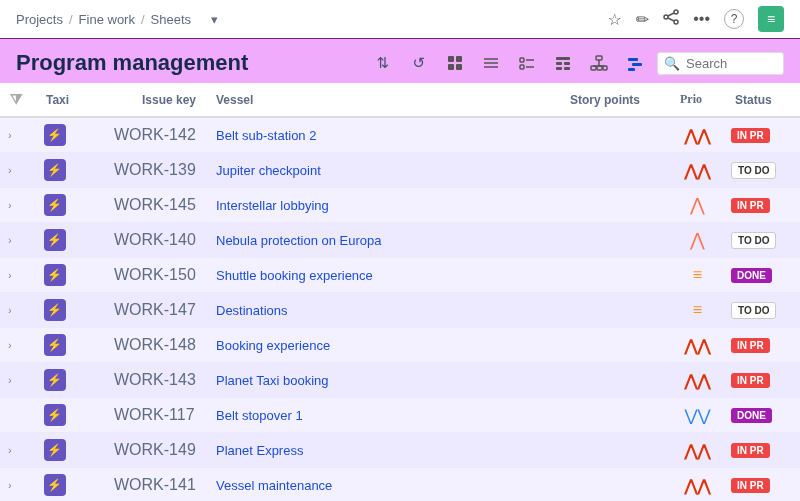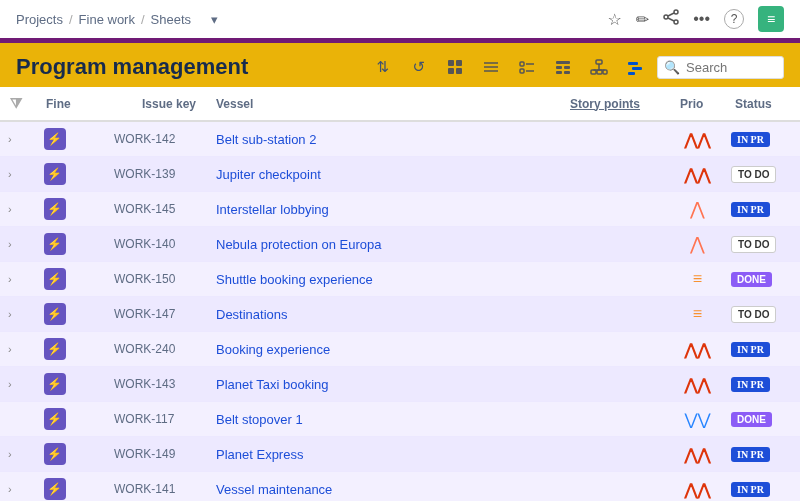--- a/index.html
+++ b/index.html
@@ -1,74 +1,74 @@
 <!DOCTYPE html>
 <html><head>
   <meta charset="utf-8">
   <style>
     * { box-sizing: border-box; margin: 0; padding: 0; }
     body { font-family: -apple-system, BlinkMacSystemFont, 'Segoe UI', sans-serif; background: #fff; font-size: 13px; }
 
     .top-bar {
       display: flex; align-items: center; justify-content: space-between;
-      padding: 6px 16px; border-bottom: 5px solid #701a75; background: #fff;
+      padding: 6px 16px; border-bottom: 1px solid #701a75; background: #fff;
     }
     .breadcrumb { display: flex; align-items: center; gap: 6px; color: #5e6c84; font-size: 13px; }
     .breadcrumb span { color: #5e6c84; }
     .breadcrumb .sep { color: #aaa; }
     .sheets-dropdown { display: flex; align-items: center; gap: 20px; cursor: pointer; color: #333; }
     .top-icons { display: flex; align-items: center; gap: 14px; }
     .top-icon { color: #555; cursor: pointer; font-size: 16px; }
 
     .header-row {
       display: flex; align-items: center; gap: 8px;
-      padding: 10px 16px 6px 16px; background: #eab308;
+      padding: 10px 16px 6px 16px; background: #f0abfc;
     }
     .page-title { font-size: 22px; font-weight: 700; color: #172b4d; flex: 1; }
     .toolbar-icons { display: flex; align-items: center; gap: 8px; }
     .toolbar-icon { width: 28px; height: 28px; display: flex; align-items: center; justify-content: center; cursor: pointer; color: #42526e; border-radius: 3px; font-size: 15px; }
     .toolbar-icon.active { color: #0052cc; }
     .search-box { display: flex; align-items: center; border: 1px solid #ddd; border-radius: 3px; padding: 3px 7px; gap: 5px; background: #fff; }
     .search-box input { border: none; outline: none; font-size: 13px; width: 90px; color: #333; }
 
     .table-container { overflow-x: hidden; }
     table { width: 100%; border-collapse: collapse; }
     thead tr { background: #fff; border-bottom: 2px solid #ddd; }
     thead th { padding: 8px 10px; text-align: left; font-weight: 600; color: #5e6c84; font-size: 12px; white-space: nowrap; }
     thead th.filter-col { width: 36px; }
     thead th.type-col { width: 70px; }
     thead th.key-col { width: 100px; text-align: right; }
     thead th.summary-col { }
-    thead th.points-col { width: 110px; text-decoration: underline; }
-    thead th.prio-col { width: 55px; }
+    thead th.points-col { width: 110px; }
+    thead th.prio-col { width: 55px; font-family: Liberation Serif, serif; }
     thead th.status-col { width: 75px; }
 
     tbody tr { border-bottom: 1px solid #ece8ff; }
     tbody tr:nth-child(odd) { background: #f3f0ff; }
     tbody tr:nth-child(even) { background: #ede9ff; }
 
     .expand-cell { padding: 6px 8px; color: #888; cursor: pointer; font-size: 11px; }
     .type-cell { padding: 6px 8px; }
     .type-badge {
       display: inline-flex; align-items: center; justify-content: center;
       width: 22px; height: 22px; border-radius: 4px; background: #6554c0; color: #fff; font-size: 12px; font-weight: 700;
     }
-    .key-cell { padding: 6px 8px; color: #5e6c84; font-size: 12px; }
+    .key-cell { padding: 6px 8px; color: #5e6c84; font-size: 16px; }
     .summary-cell { padding: 9px 10px; color: #1d4ed8; }
     .points-cell { padding: 6px 10px; }
     .prio-cell { padding: 6px 8px; text-align: center; }
     .status-cell { padding: 4px 6px; }
 
     .status-badge {
       display: inline-block; padding: 2px 6px; border-radius: 3px;
       font-size: 10px; font-weight: 700; white-space: nowrap;
     }
-    .status-inprogress { background: #1d4ed8; color: #fff; font-family: Liberation Serif, serif; }
+    .status-inprogress { background: #ef4444; color: #fff; }
     .status-todo { background: #fff; color: #333; border: 1px solid #ccc; }
-    .status-done { background: #8b5cf6; color: #fff; }
+    .status-done { background: #a21caf; color: #fff; }
     .filter-icon { color: #aaa; font-size: 14px; cursor: pointer; }
   </style>
 </head>
 <body>
 
 <div class="top-bar">
   <div class="breadcrumb">
     <span>Projects</span>
     <span class="sep">/</span>
     <span>Fine work</span>
@@ -157,21 +157,21 @@
   </div>
 </div>
 
 <div class="table-container">
   <table>
     <thead>
       <tr>
         <th class="filter-col">
           <span class="filter-icon">⧩</span>
         </th>
-        <th class="type-col">Fine</th>
+        <th class="type-col">Taxi</th>
         <th class="key-col">Issue key</th>
         <th class="summary-col">Vessel</th>
         <th class="points-col">Story points</th>
         <th class="prio-col">Prio</th>
         <th class="status-col">Status</th>
       </tr>
     </thead>
     <tbody id="table-body">
     <tr>
     <td class="expand-cell">›</td>
@@ -249,21 +249,21 @@
     <td class="prio-cell"><span style="color:#f79232;font-size:16px;">≡</span></td>
     <td class="status-cell">
       <span class="status-badge status-todo">TO DO</span>
     </td>
   </tr>
         <tr>
     <td class="expand-cell">›</td>
     <td class="type-cell">
       <span class="type-badge">⚡</span>
     </td>
-    <td class="key-cell">WORK-240</td>
+    <td class="key-cell">WORK-148</td>
     <td class="summary-cell">Booking experience</td>
     <td class="points-cell"></td>
     <td class="prio-cell"><span style="color:#de350b;font-size:16px;font-weight:700;">⋀⋀</span></td>
     <td class="status-cell">
       <span class="status-badge status-inprogress">IN PR</span>
     </td>
   </tr>
         <tr>
     <td class="expand-cell">›</td>
     <td class="type-cell">

